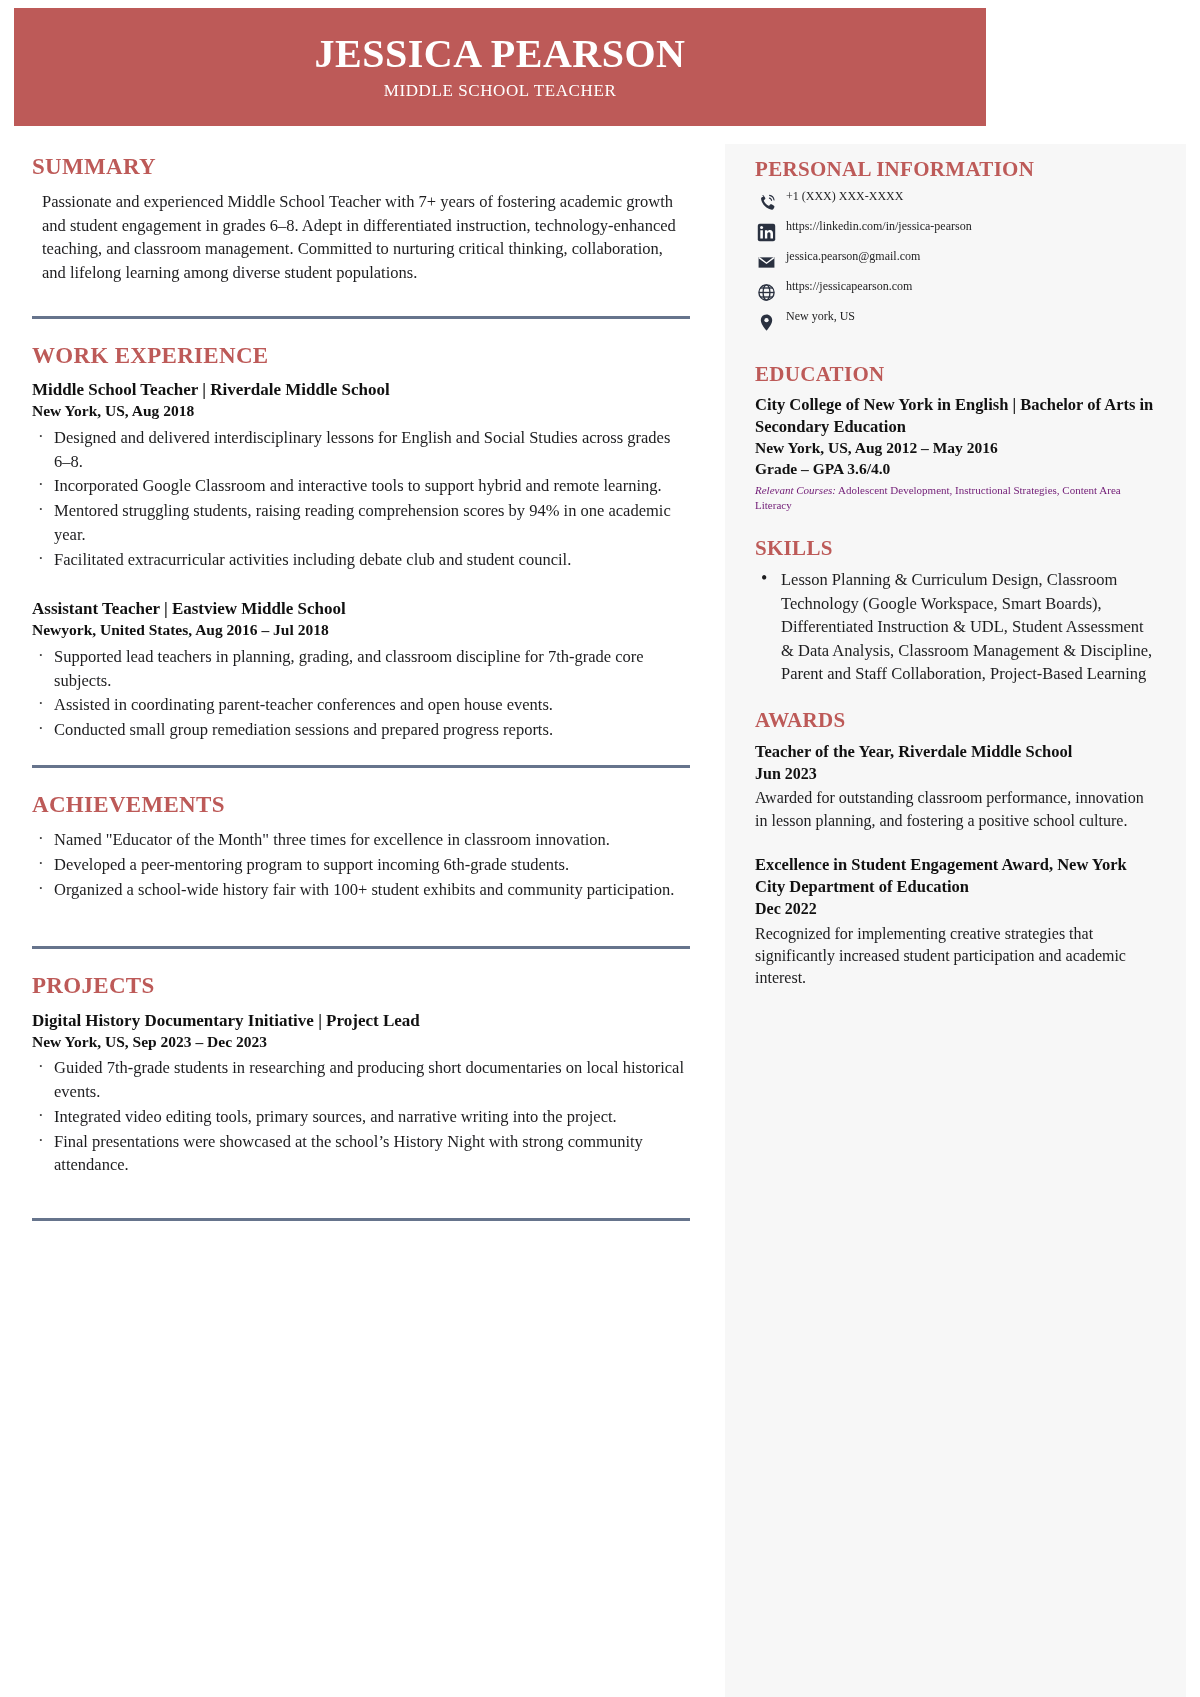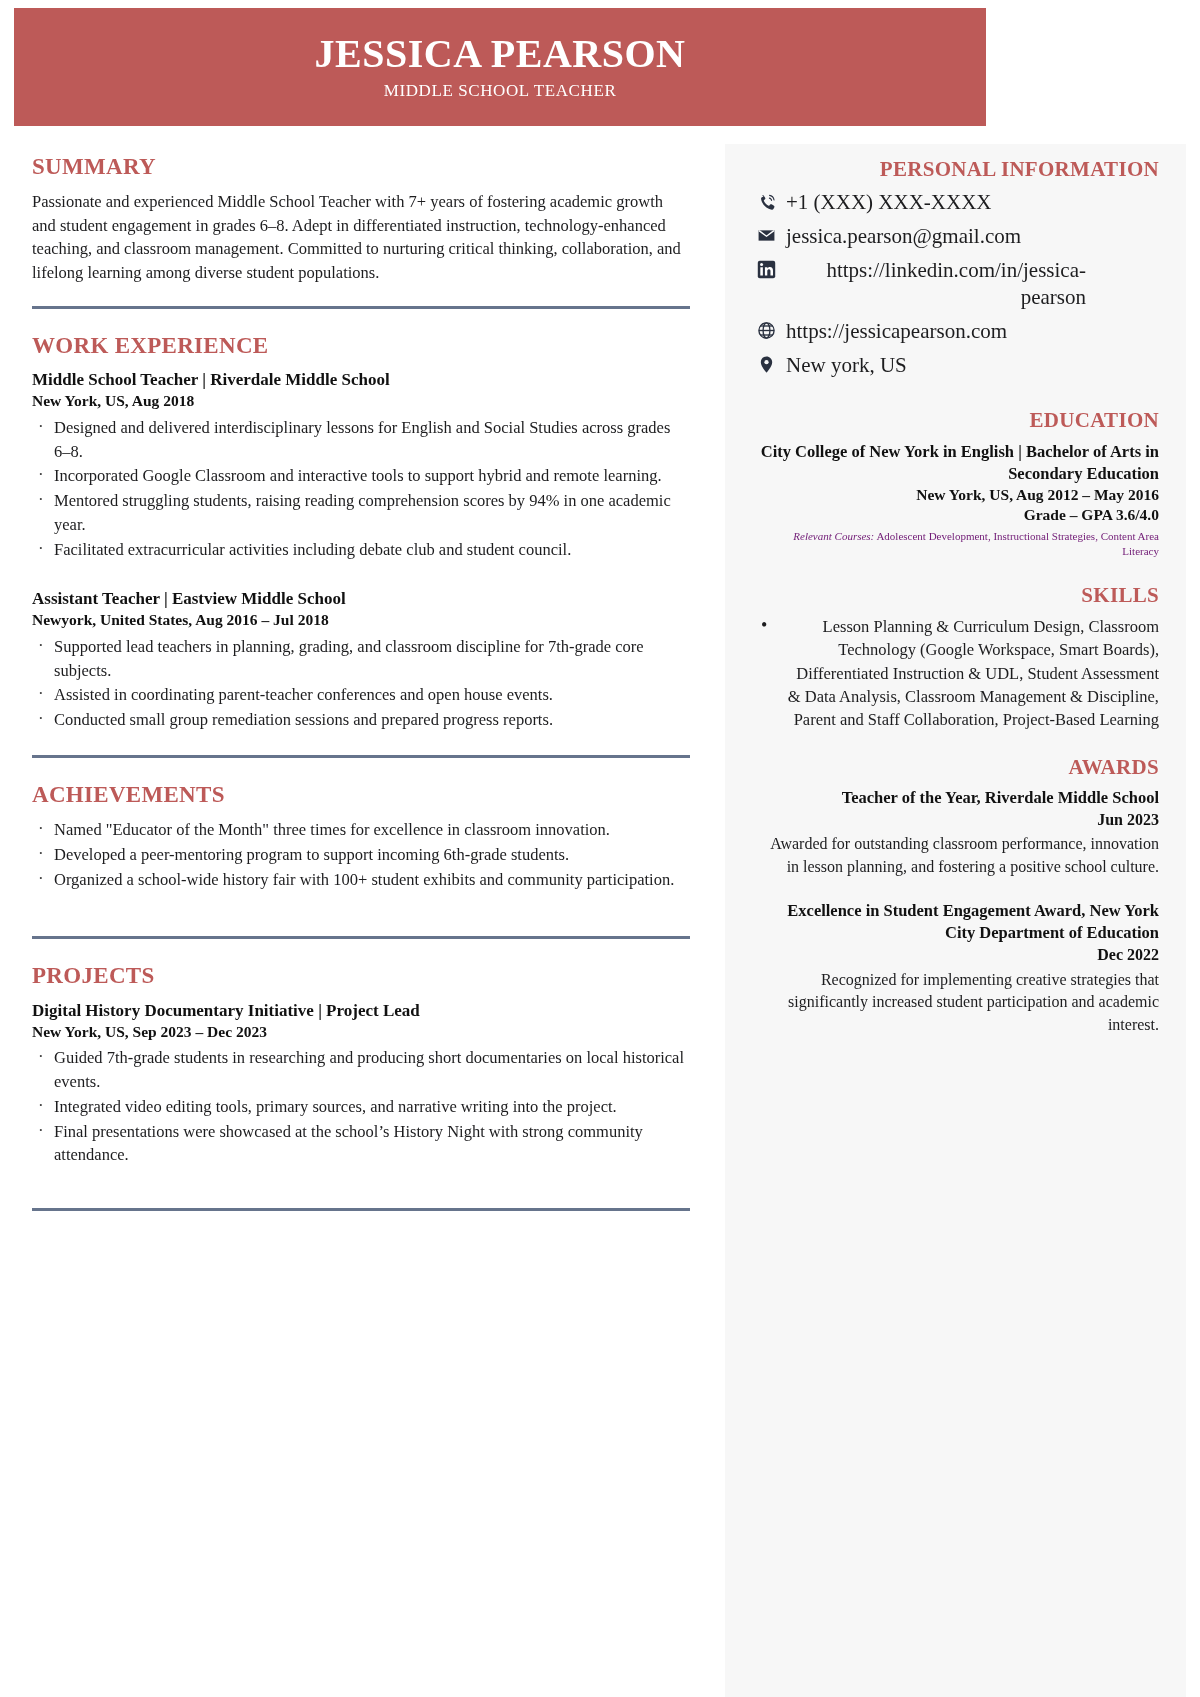--- a/index.html
+++ b/index.html
@@ -78,21 +78,20 @@
     left: 32px;
     top: 28px;
     width: 658px;
   }
 
   .right-col {
     position: absolute;
     left: 755px;
     top: 32px;
     width: 404px;
-    text-align: right;
   }
 
   
   .sec-head {
     color: #bd5a58;
     font-size: 23px;
     font-weight: 700;
     letter-spacing: 0.3px;
     line-height: 1.1;
     margin: 0 0 11px 0;
@@ -105,21 +104,21 @@
   .divider {
     height: 3px;
     background: #66748c;
     width: 658px;
     margin: 0;
   }
 
   .para {
     font-size: 16.5px;
     line-height: 1.42;
-    margin: 0;
+    margin: 10px;
     color: #1d1d1f;
   }
 
   .entry-title {
     font-size: 17px;
     font-weight: 700;
     line-height: 1.3;
     margin: 0;
     color: #111111;
   }
@@ -173,21 +172,21 @@
     width: 22px;
     height: 22px;
     margin-right: 9px;
     margin-top: 2px;
     display: flex;
     align-items: center;
     justify-content: center;
   }
   .contact-icon svg { display: block; }
   .contact-text {
-    font-size: 21px;
+    font-size: 12px;
     line-height: 1.32;
     color: #1d1d1f;
     word-break: break-word;
     max-width: 300px;
   }
 
   .edu-title {
     font-size: 16.5px;
     font-weight: 700;
     line-height: 1.34;
@@ -355,38 +354,38 @@
                 <path d="M6.6 2.7c.6-.3 1.4-.1 1.8.5l1.9 2.9c.4.6.3 1.4-.3 1.9l-1.2 1c-.2.2-.3.5-.2.8.5 1.3 1.4 2.6 2.5 3.7 1.1 1.1 2.4 2 3.7 2.5.3.1.6 0 .8-.2l1-1.2c.5-.6 1.3-.7 1.9-.3l2.9 1.9c.6.4.8 1.2.5 1.8l-1 2c-.4.8-1.2 1.2-2.1 1.1-3-.3-6.3-2-9-4.7-2.7-2.7-4.4-6-4.7-9-.1-.9.3-1.7 1.1-2.1l2-1z"></path>
                 <path d="M15.2 3.1c-.1-.4.2-.8.6-.8 3.4.3 6.1 3 6.4 6.4 0 .4-.3.7-.7.7-.4 0-.7-.3-.7-.6-.3-2.7-2.4-4.8-5.1-5.1-.2 0-.4-.2-.5-.6z"></path>
                 <path d="M15 6.6c-.1-.4.2-.8.6-.8 1.8.3 3.2 1.7 3.5 3.5.1.4-.2.7-.6.8-.4 0-.7-.2-.8-.6-.2-1.2-1.1-2.1-2.3-2.3-.2 0-.4-.3-.4-.6z"></path>
               </svg>
             </span>
             <span class="contact-text">+1 (XXX) XXX-XXXX</span>
           </li>
 
           <li class="contact-item">
             <span class="contact-icon">
-              <svg width="19" height="19" viewBox="0 0 24 24" fill="#2a3140">
-                <path d="M2 5.5h20v13H2z"></path>
-                <path d="M2.6 5.9l9.4 7 9.4-7" stroke="#ffffff" stroke-width="1.8" fill="none"></path>
-              </svg>
-            </span>
-            <span class="contact-text">jessica.pearson@gmail.com</span>
-          </li>
-
-          <li class="contact-item">
-            <span class="contact-icon">
               <svg width="19" height="19" viewBox="0 0 24 24">
                 <rect x="1" y="1" width="22" height="22" rx="2.5" fill="#2a3140"></rect>
                 <rect x="4.2" y="9.2" width="3.2" height="10.4" fill="#ffffff"></rect>
                 <circle cx="5.8" cy="5.7" r="1.9" fill="#ffffff"></circle>
                 <path d="M10 9.2h3.1v1.5c.6-1 1.7-1.8 3.3-1.8 2.6 0 3.8 1.6 3.8 4.6v6.1h-3.2v-5.5c0-1.5-.5-2.4-1.8-2.4-1.1 0-1.8.8-2.1 1.6-.1.3-.1.7-.1 1v5.3H10z" fill="#ffffff"></path>
               </svg>
             </span>
             <span class="contact-text">https://linkedin.com/in/jessica-pearson</span>
+          </li>
+
+          <li class="contact-item">
+            <span class="contact-icon">
+              <svg width="19" height="19" viewBox="0 0 24 24" fill="#2a3140">
+                <path d="M2 5.5h20v13H2z"></path>
+                <path d="M2.6 5.9l9.4 7 9.4-7" stroke="#ffffff" stroke-width="1.8" fill="none"></path>
+              </svg>
+            </span>
+            <span class="contact-text">jessica.pearson@gmail.com</span>
           </li>
 
           <li class="contact-item">
             <span class="contact-icon">
               <svg width="19" height="19" viewBox="0 0 24 24" fill="none" stroke="#2a3140" stroke-width="1.7">
                 <circle cx="12" cy="12" r="9.6"></circle>
                 <ellipse cx="12" cy="12" rx="4.3" ry="9.6"></ellipse>
                 <line x1="2.5" y1="12" x2="21.5" y2="12"></line>
                 <line x1="4.1" y1="6.3" x2="19.9" y2="6.3"></line>
                 <line x1="4.1" y1="17.7" x2="19.9" y2="17.7"></line>

